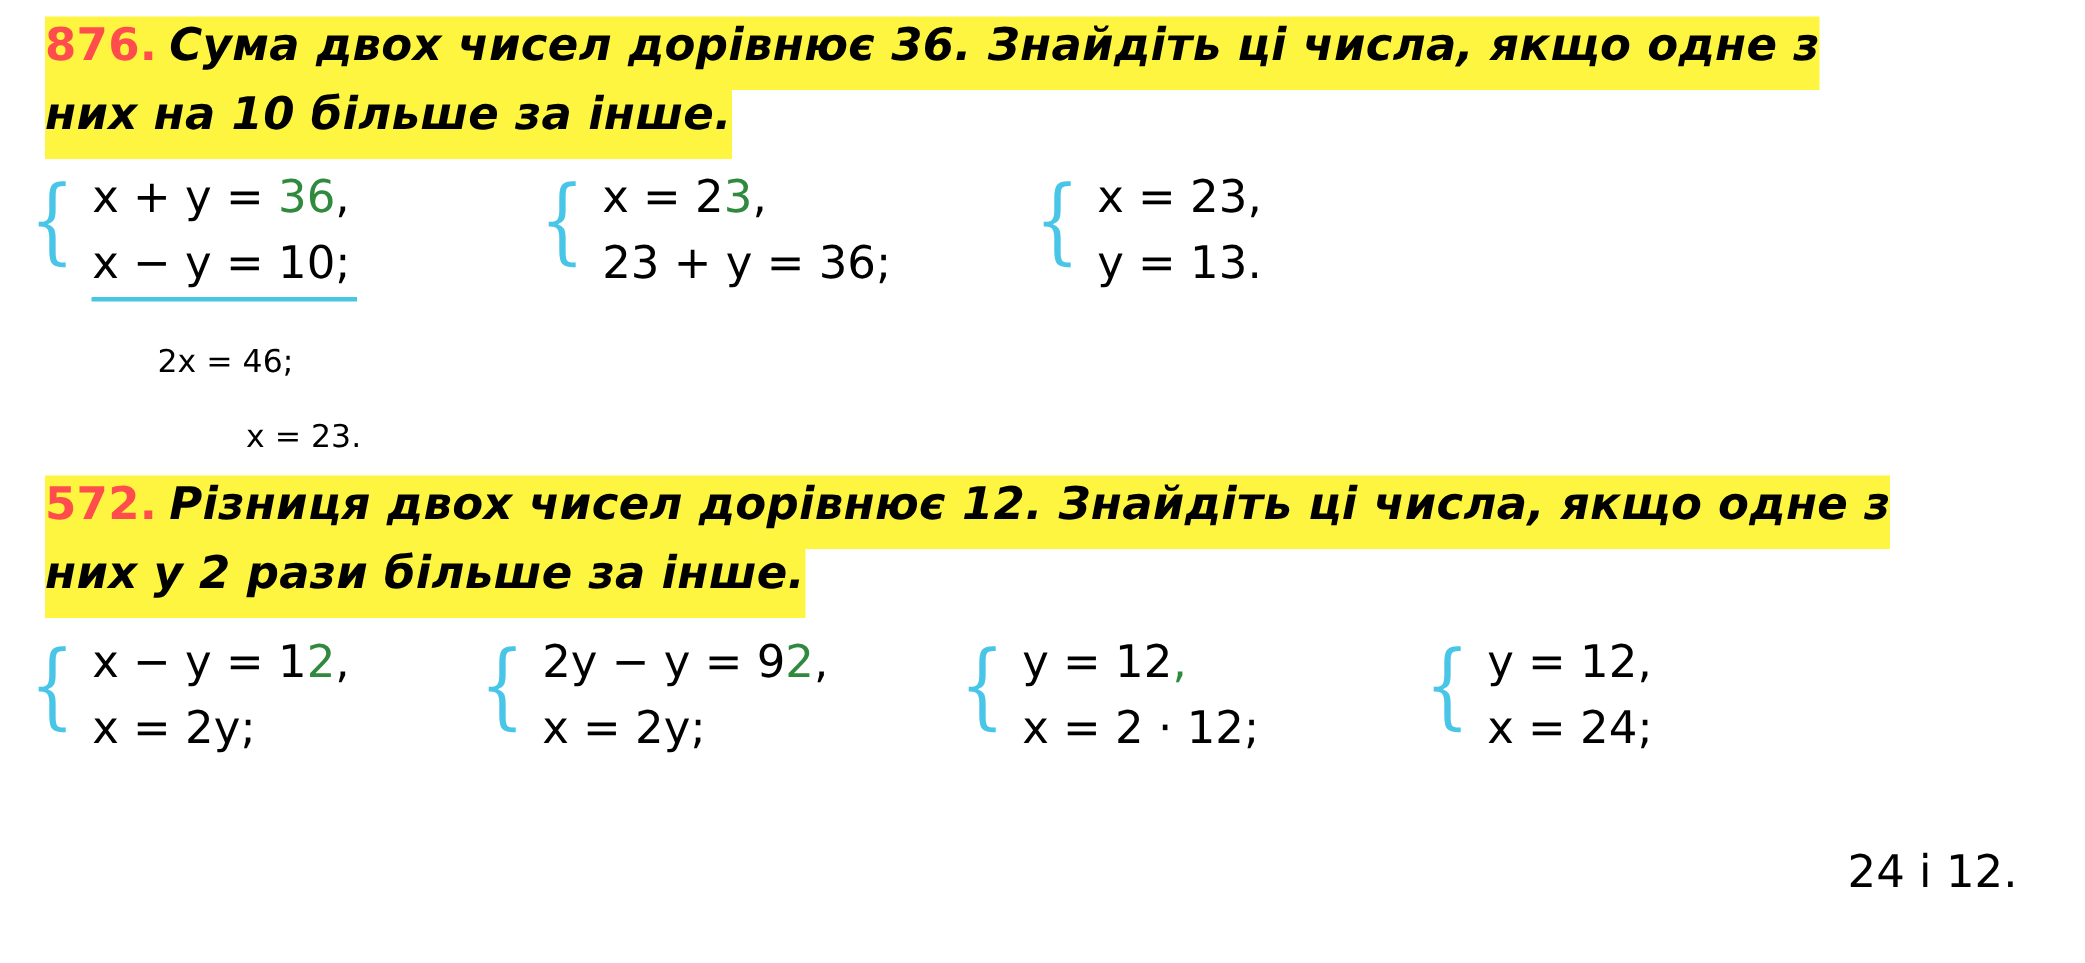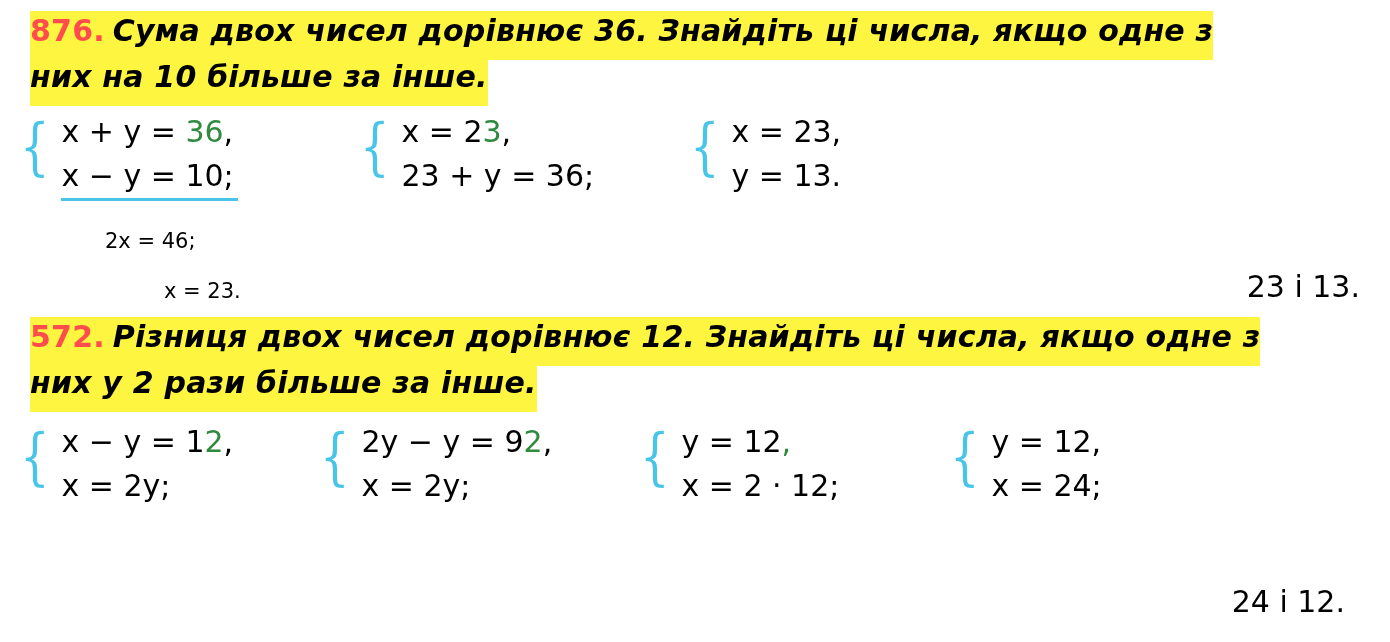--- a/index.html
+++ b/index.html
@@ -134,21 +134,20 @@
         <span class="eq">x = 23,</span>
         <span class="eq">y = 13.</span>
       </span>
     </div>
 
   </div>
 
   <div class="derived" style="position:absolute; top:219px; left:105px;">2x = 46;</div>
   <div class="derived" style="position:absolute; top:269px; left:120px;margin-left:44px;">x = 23.</div>
 
-  <div class="answer" style="top:269px; right:30px;">23 і 13.</div>
 
   <div class="problem" style="top:314px; left:30px; width:1350px;">
     <div class="statement">
       <span class="hl"><span class="num">572.</span><span>Різниця двох чисел дорівнює 12. Знайдіть ці числа, якщо одне з</span></span><br>
       <span class="hl"><span>них у 2 рази більше за інше.</span></span>
     </div>
   </div>
 
   <div class="systems-row" style="position:absolute; top:420px; left:20px;">
 
@@ -179,15 +178,15 @@
     <div class="system" style="width:260px;">
       <span class="brace">{</span>
       <span class="eqs">
         <span class="eq">y = 12,</span>
         <span class="eq">x = 24;</span>
       </span>
     </div>
 
   </div>
 
-  <div class="answer" style="top:584px; right:45px;">24 і 12.</div>
+  <div class="answer" style="top:564px; right:45px;">24 і 12.</div>
 
 </div>
 
 </body></html>

